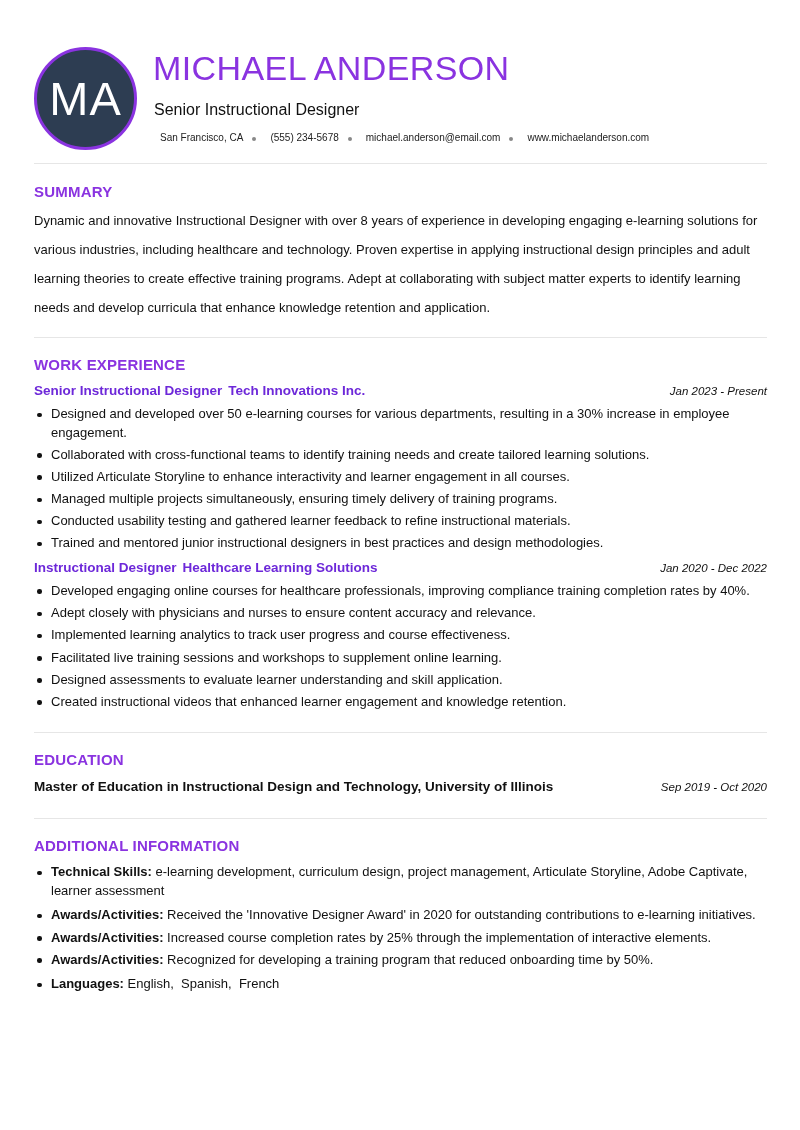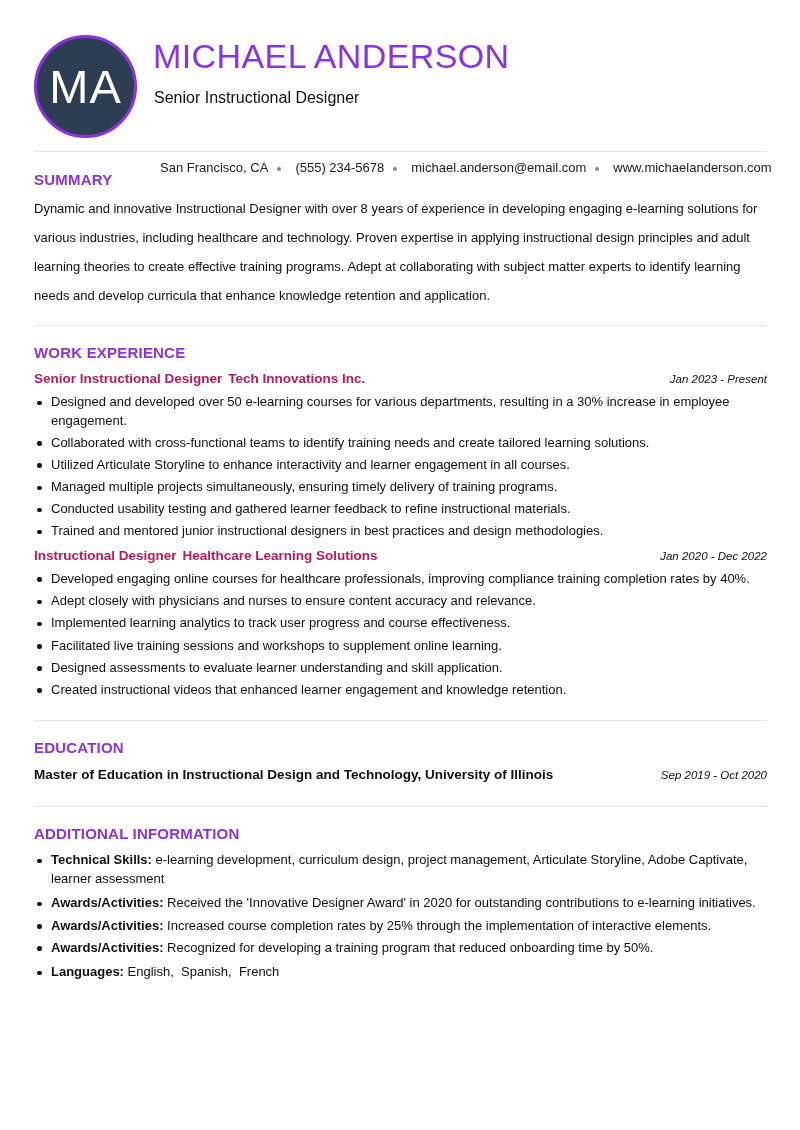--- a/index.html
+++ b/index.html
@@ -3,21 +3,21 @@
   <meta charset="utf-8">
   <style>
     * { box-sizing: border-box; margin: 0; padding: 0; }
     html, body { width: 800px; height: 1130px; background: #ffffff; }
     body {
       font-family: "Liberation Sans", "DejaVu Sans", sans-serif;
       color: #111111;
       position: relative;
       overflow: hidden;
     }
-    .page { position: absolute; left: 34px; top: 0; width: 733px; }
+    .page { position: absolute; left: 34px; top: 12px; width: 733px; }
 
     
     .header { position: relative; height: 151px; }
     .avatar {
       position: absolute; left: 0; top: 35px;
       width: 103px; height: 103px; border-radius: 50%;
       background: #2d3d52; border: 3px solid #8a33e0;
       display: flex; align-items: center; justify-content: center;
     }
     .avatar span {
@@ -28,40 +28,40 @@
       position: absolute; left: 119px; top: 37px;
       font-size: 34px; font-weight: 400; color: #8a33e0; letter-spacing: 0.4px;
       white-space: nowrap;
     }
     .title {
       position: absolute; left: 120px; top: 89px;
       font-size: 16px; color: #111111; white-space: nowrap;
     }
     .contact {
       position: absolute; left: 126px; top: 120px;
-      font-size: 13px; color: #222222; display: flex; white-space: nowrap; margin-top: 40px;
+      font-size: 10px; color: #222222; display: flex; white-space: nowrap;
     }
     .contact .item { display: inline-flex; align-items: center; }
     .contact .dot {
       display: inline-block; width: 4px; height: 4px; border-radius: 50%;
       background: #888888; margin: 0 14px 0 9px; position: relative; top: 1px;
     }
     .divider { height: 1px; background: #e6e6e6; width: 733px; }
 
     
     .section-title {
       font-size: 15px; font-weight: 700; color: #8a33e0; letter-spacing: 0.2px;
     }
     .summary-text {
       font-size: 13px; line-height: 29px; color: #111111;
     }
     .job-head {
       display: flex; justify-content: space-between; align-items: baseline;
     }
-    .job-title { font-size: 13.5px; font-weight: 700; color: #be185d; white-space: nowrap; }
+    .job-title { font-size: 13.5px; font-weight: 700; color: #6d28d9; white-space: nowrap; }
     .job-title .company { margin-left: 6px; }
     .date { font-size: 11.5px; font-style: italic; color: #111111; white-space: nowrap; }
     ul.bullets { list-style: none; }
     ul.bullets li {
       position: relative; padding-left: 17px;
       font-size: 13px; line-height: 18.5px; color: #111111;
       margin-bottom: 3.7px;
     }
     ul.bullets li::before {
       content: ""; position: absolute; left: 3px; top: 7.5px;

